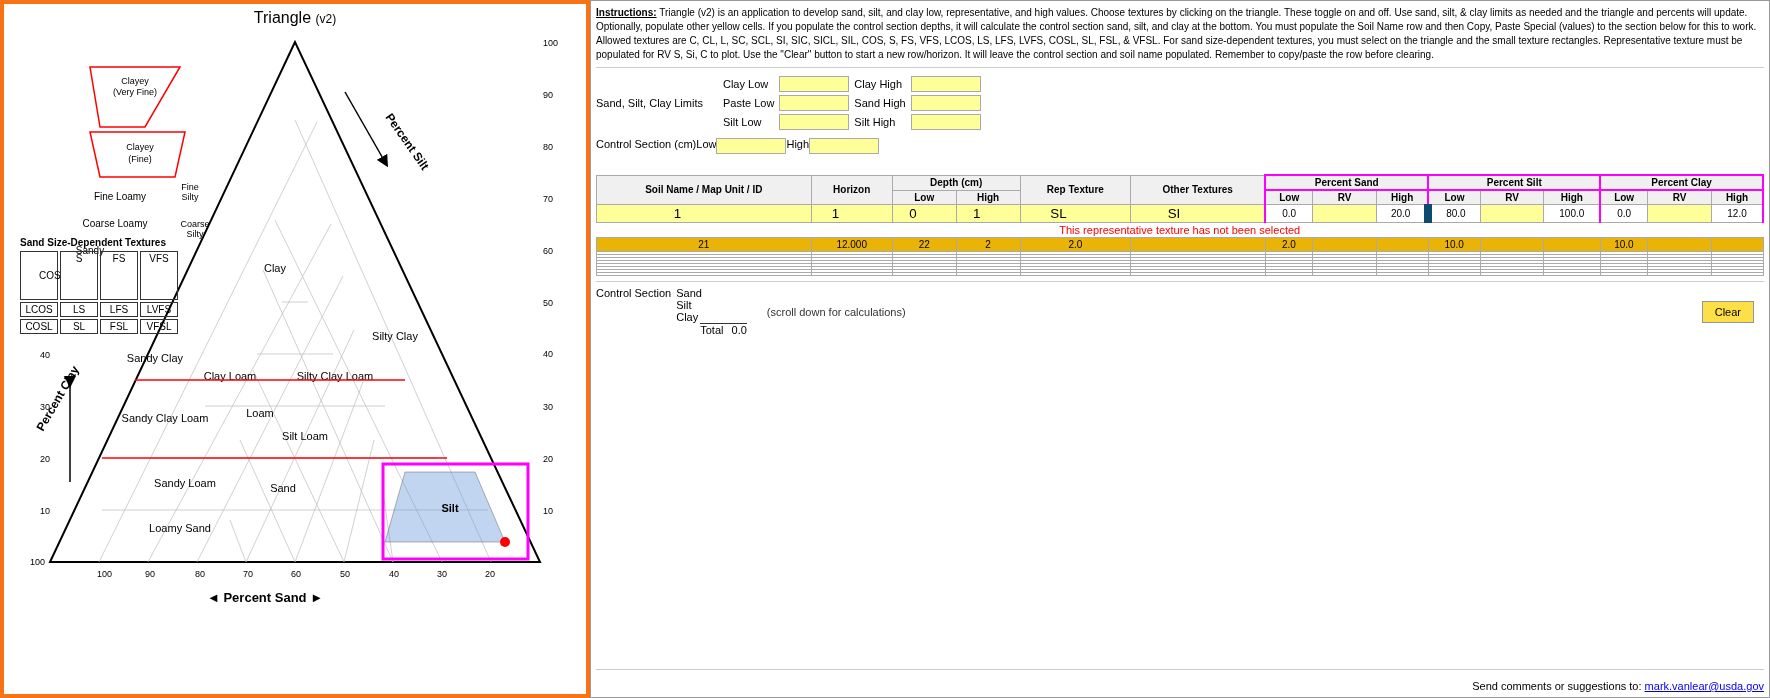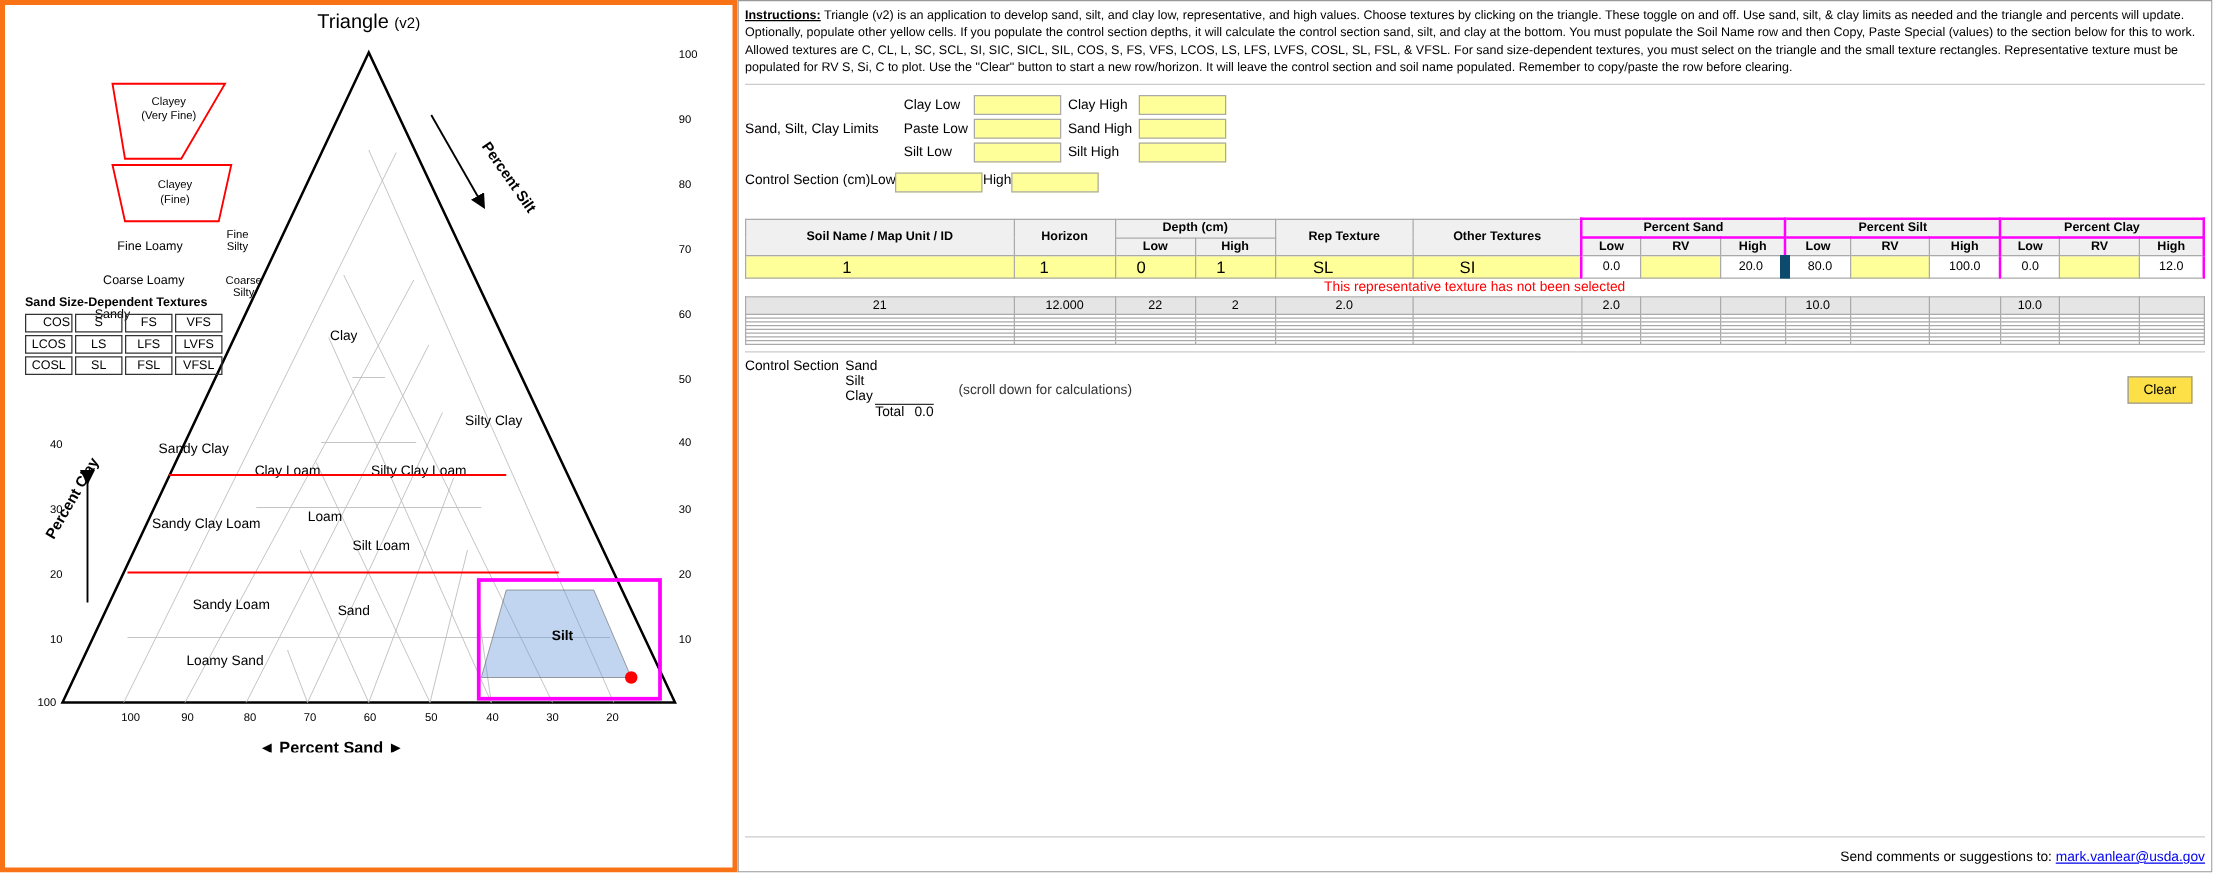--- a/index.html
+++ b/index.html
@@ -97,21 +97,21 @@
       padding: 1px 3px;
       text-align: center;
       white-space: nowrap;
     }
     
     .soil-table th { background: #f0f0f0; font-weight: bold; }
     
     .yellow-cell { background: #ffff99; }
     
     
-    .data-row td { background: #e5e5e5; }
+    .data-row td { background: #eab308; }
     
     
     .control-bottom {
       display: flex;
       align-items: center;
       margin-top: 5px;
       border-top: 1px solid #ccc;
       padding-top: 5px;
     }
     
@@ -268,21 +268,21 @@
         <text x="180" y="205" font-size="9" text-anchor="middle">Silty</text>
         <text x="75" y="222" font-size="10" text-anchor="middle">Sandy</text>
 
         <text x="250" y="570" font-size="13" font-weight="bold" text-anchor="middle">◄ Percent Sand ►</text>
       </svg>
       
       
       <div style="position:absolute; top:205px; left:5px;">
         <div style="font-size:10px; font-weight:bold; margin-bottom:3px;">Sand Size-Dependent Textures</div>
         <div style="display:grid; grid-template-columns: repeat(4, 38px); gap:2px;">
-          <div style="border:1px solid #333; text-align:right; padding:1px; font-size:10px;">COS</div>
+          <div style="border:1px solid #333; text-align:left; padding:18px; font-size:10px;">COS</div>
           <div style="border:1px solid #333; text-align:center; padding:1px; font-size:10px;">S</div>
           <div style="border:1px solid #333; text-align:center; padding:1px; font-size:10px;">FS</div>
           <div style="border:1px solid #333; text-align:center; padding:1px; font-size:10px;">VFS</div>
           <div style="border:1px solid #333; text-align:center; padding:1px; font-size:10px;">LCOS</div>
           <div style="border:1px solid #333; text-align:center; padding:1px; font-size:10px;">LS</div>
           <div style="border:1px solid #333; text-align:center; padding:1px; font-size:10px;">LFS</div>
           <div style="border:1px solid #333; text-align:center; padding:1px; font-size:10px;">LVFS</div>
           <div style="border:1px solid #333; text-align:center; padding:1px; font-size:10px;">COSL</div>
           <div style="border:1px solid #333; text-align:center; padding:1px; font-size:10px;">SL</div>
           <div style="border:1px solid #333; text-align:center; padding:1px; font-size:10px;">FSL</div>

